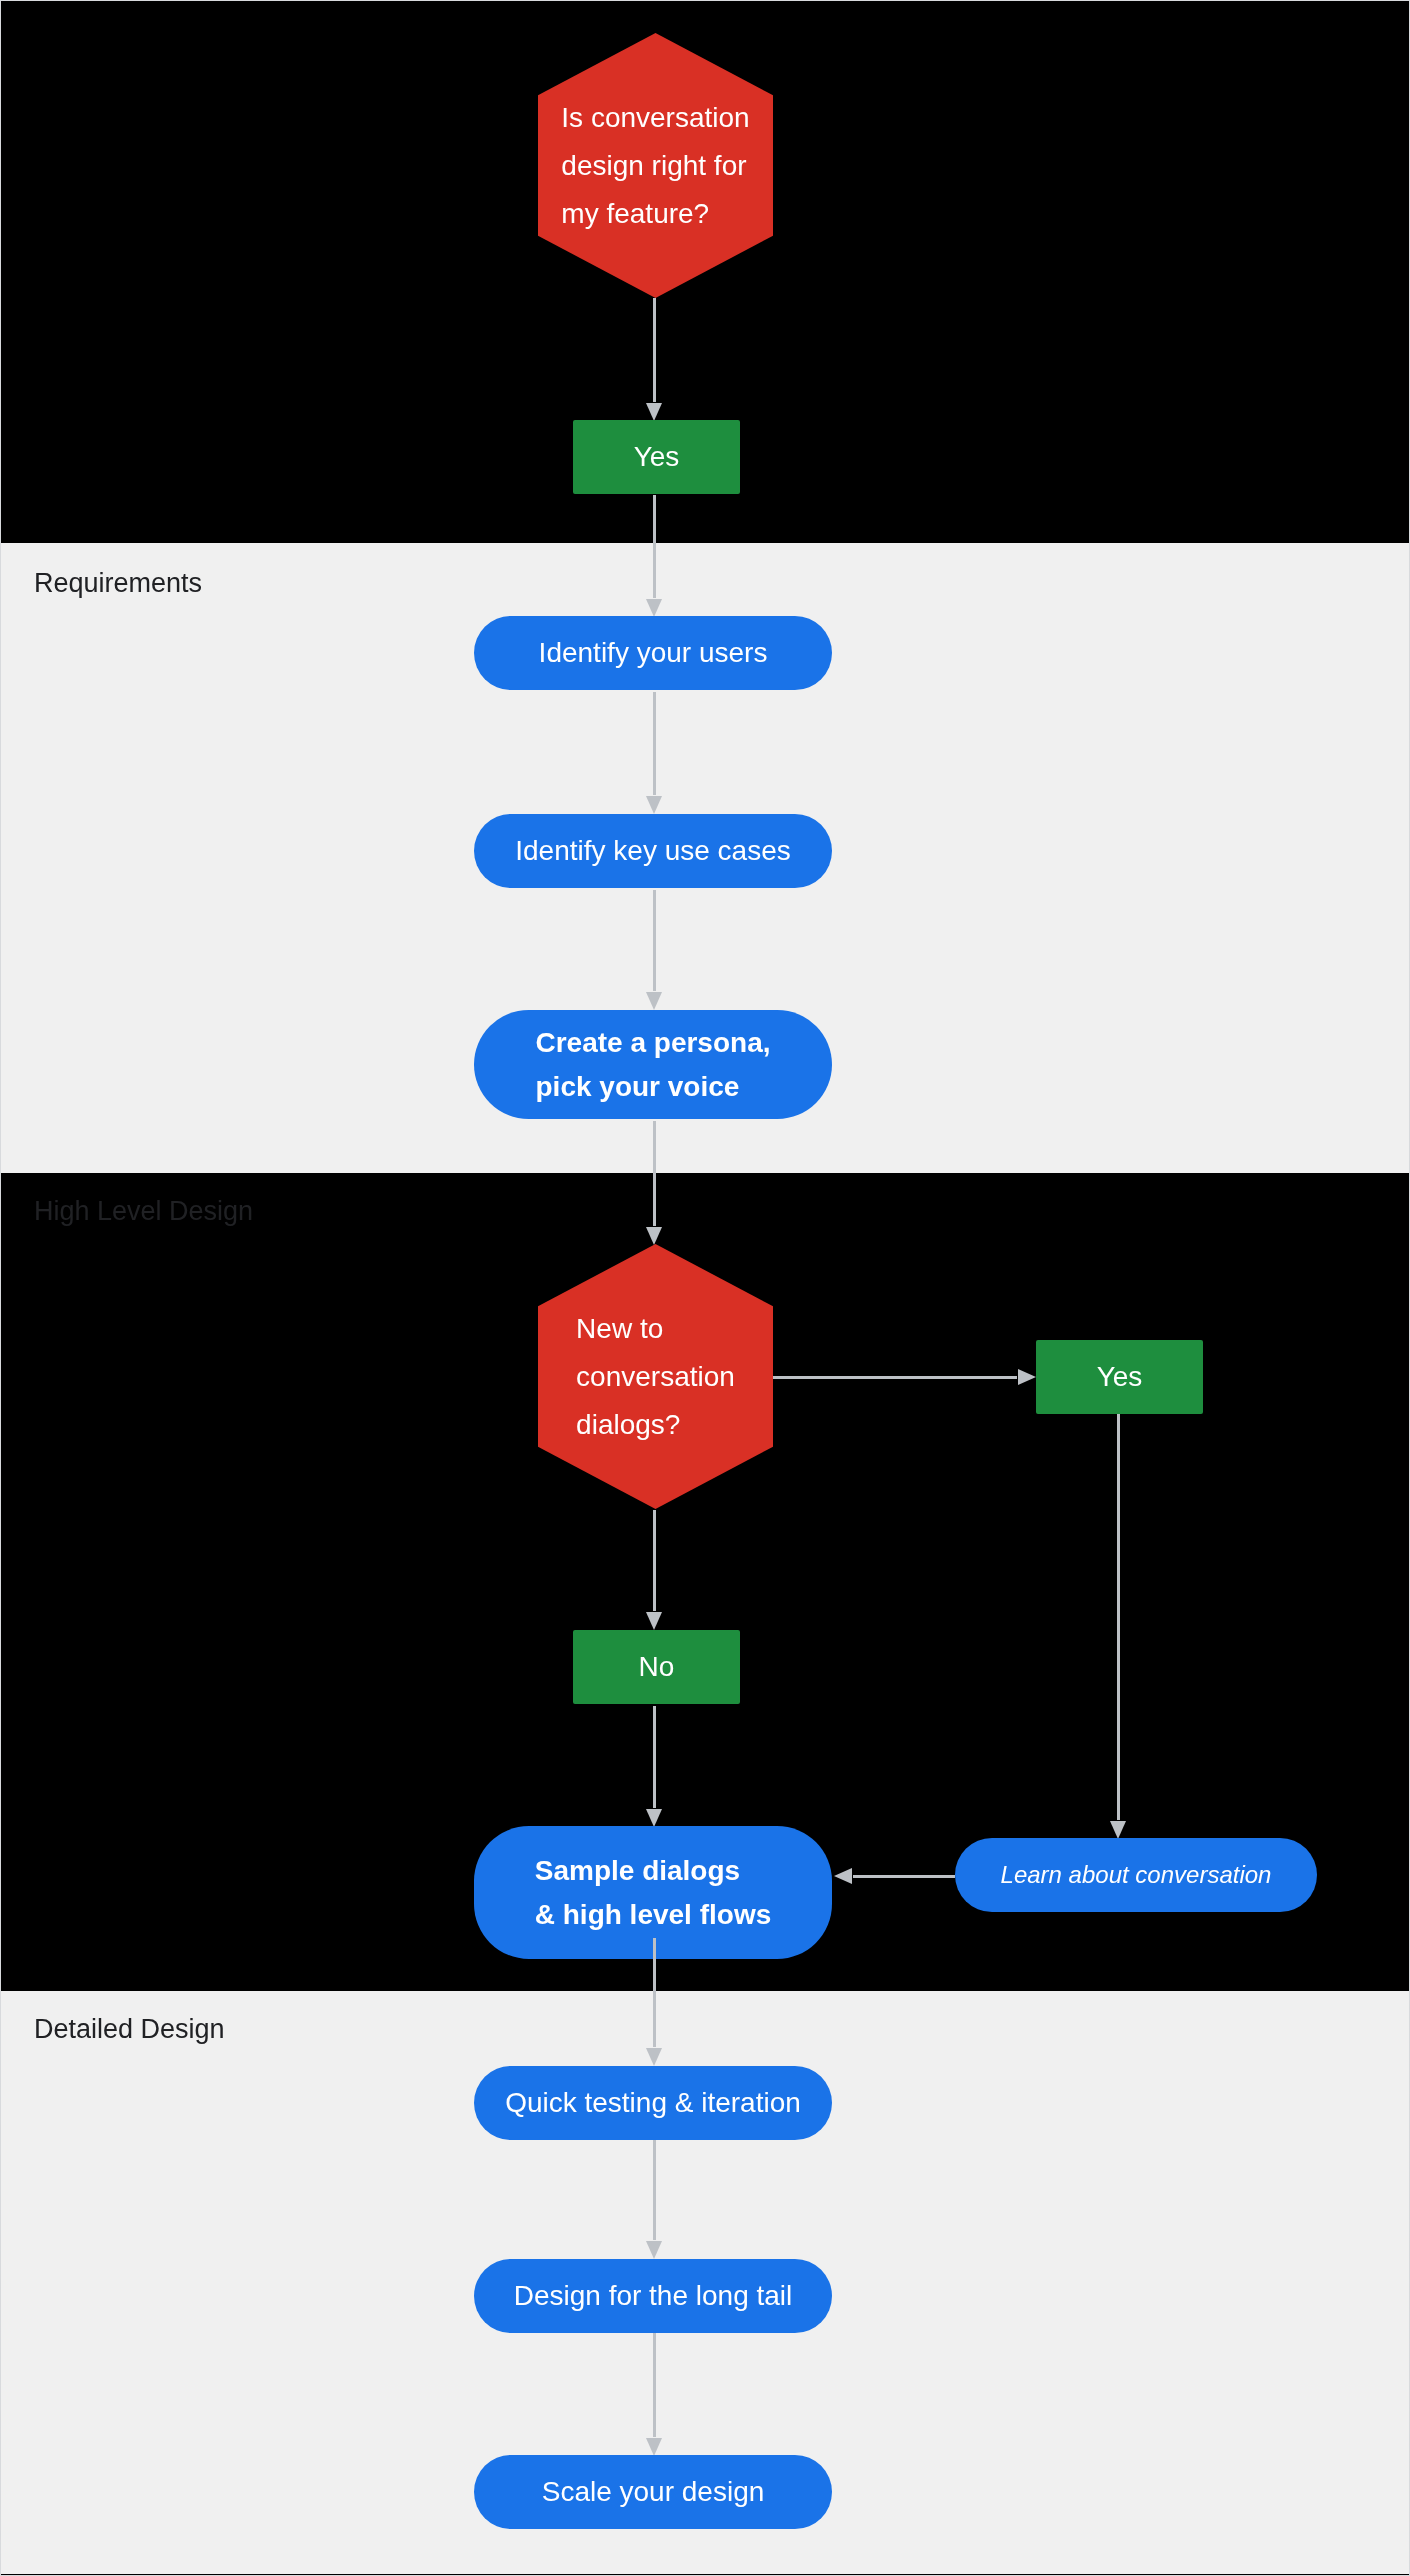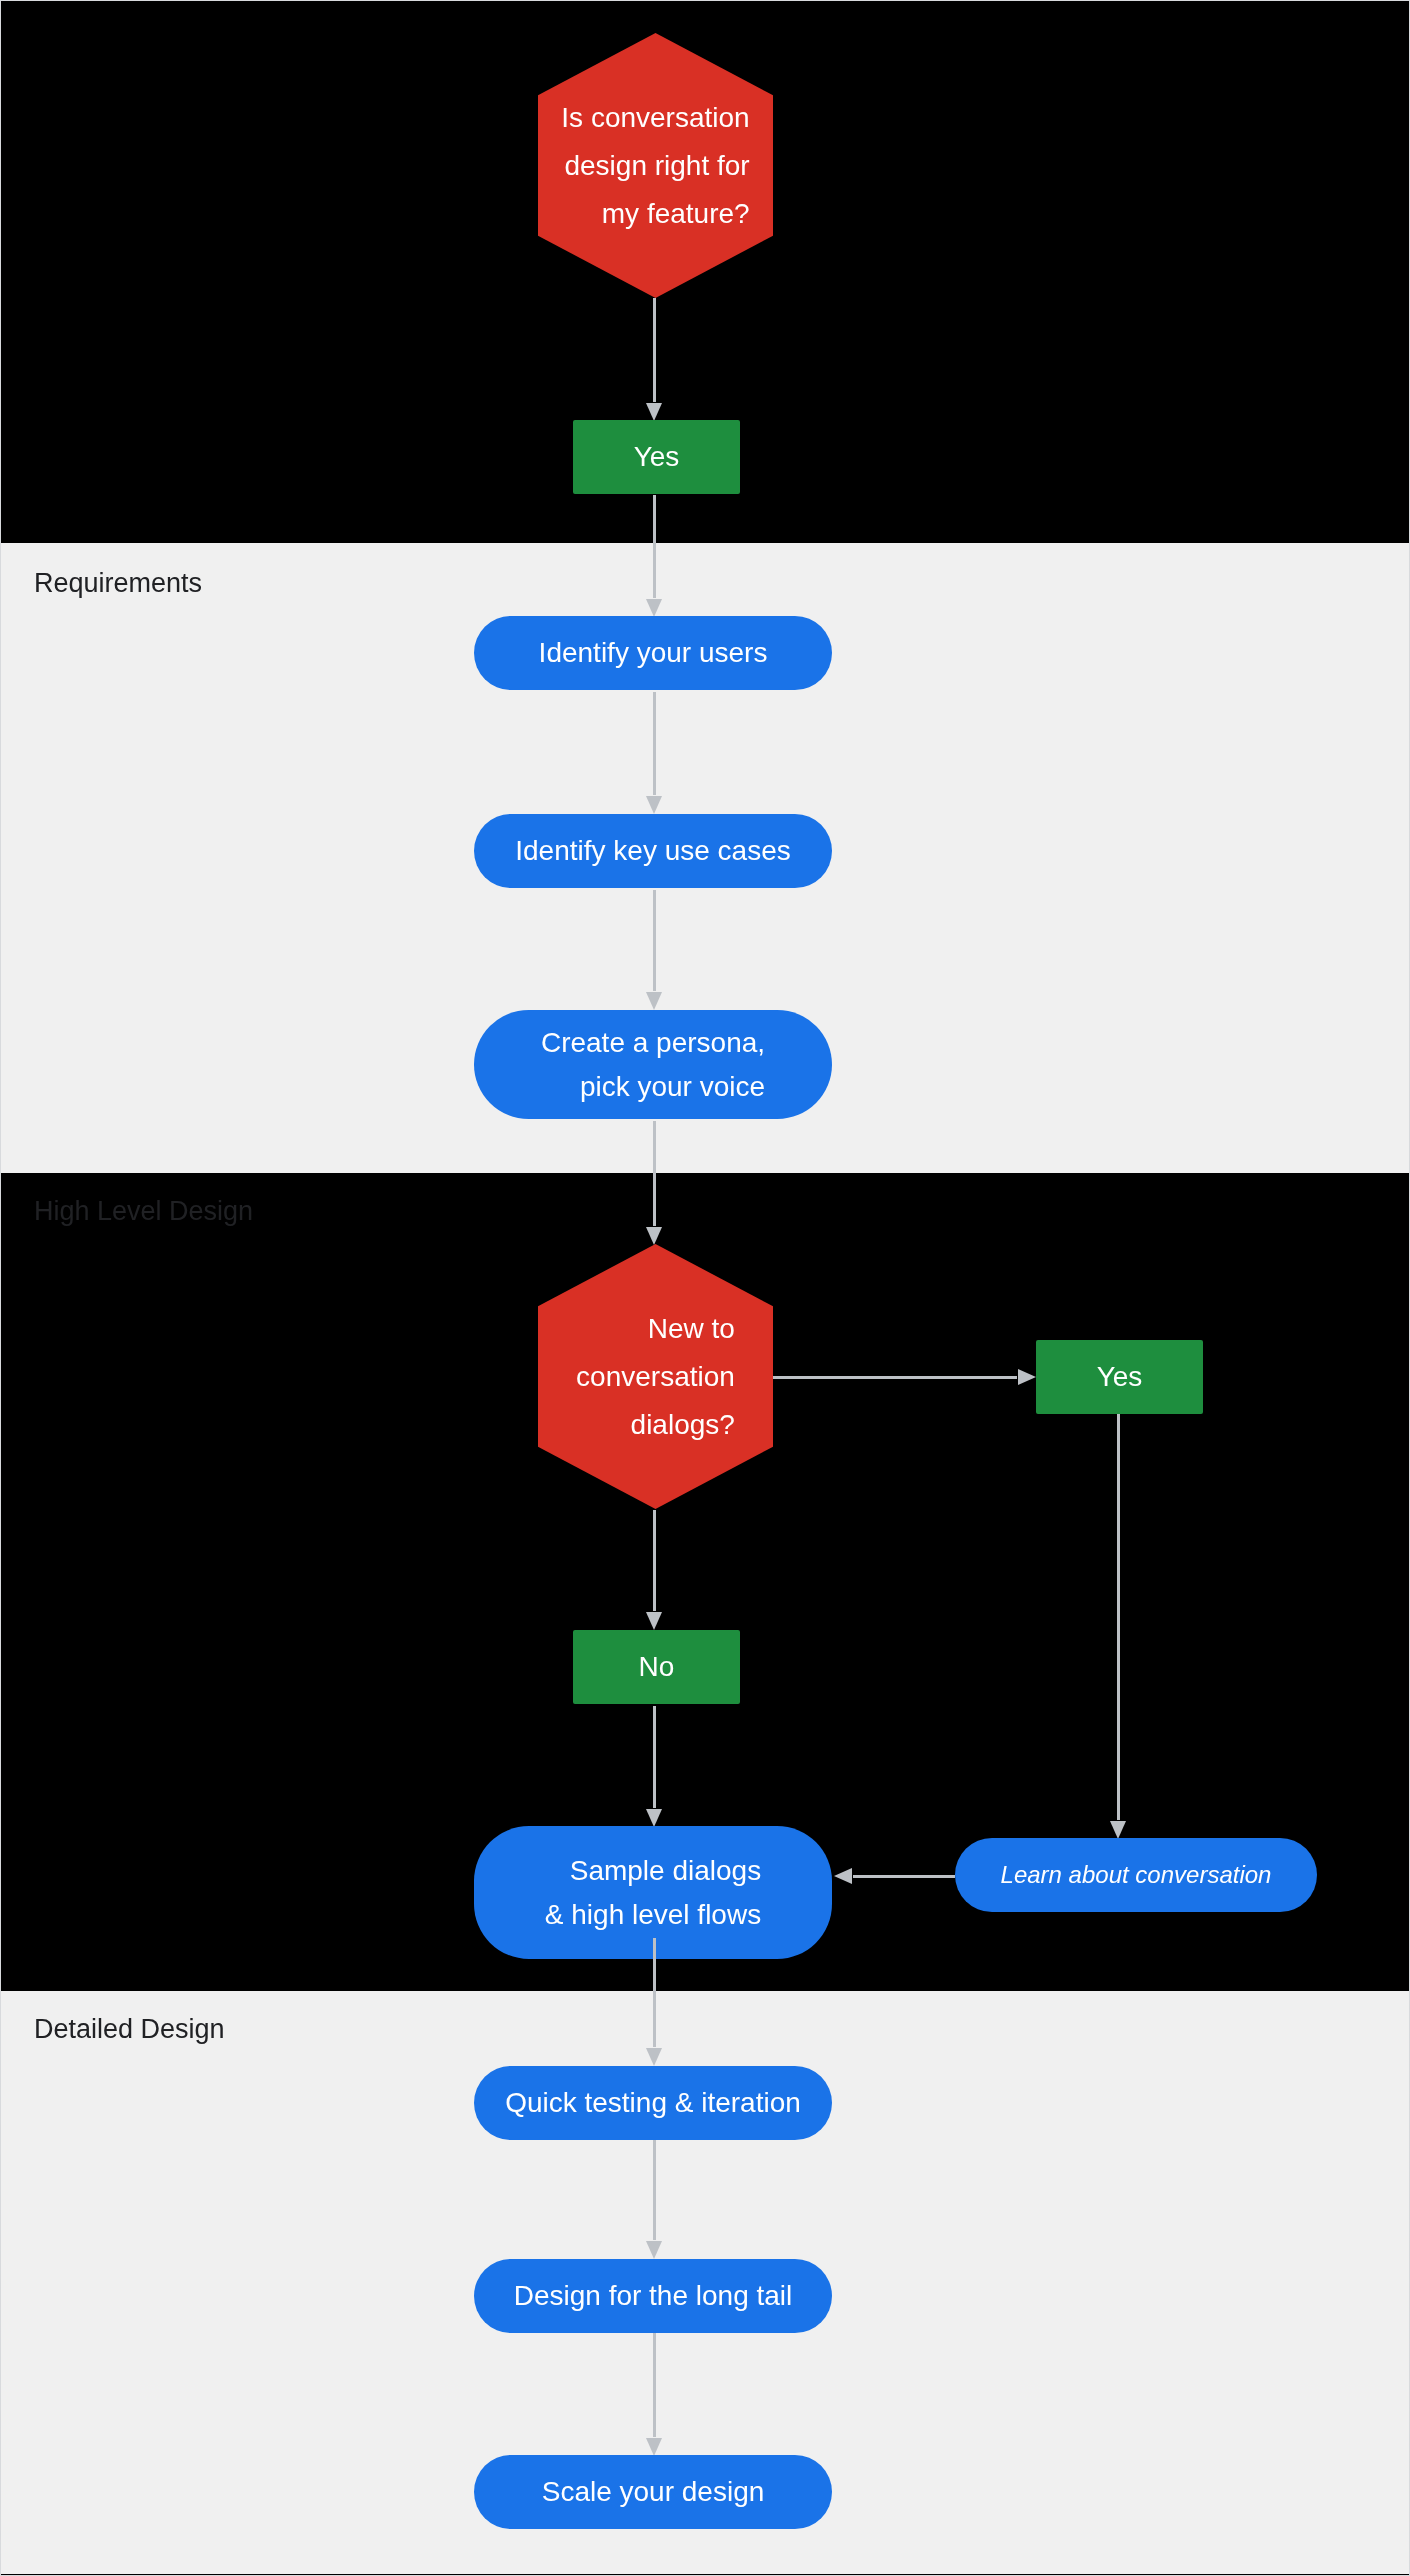--- a/index.html
+++ b/index.html
@@ -27,27 +27,27 @@
   .band.light{background:var(--light);}
   .section-label{
     position:absolute;
     font-size:27px;line-height:45px;font-weight:400;
     color:var(--ink);
     white-space:nowrap;
   }
   .node{
     position:absolute;
     display:flex;align-items:center;justify-content:center;
-    text-align:right;
+    text-align:left;
     color:#ffffff;
     font-size:28px;font-weight:500;
     white-space:pre-line;
   }
   .pill{background:var(--blue);border-radius:37px;line-height:44px;}
-  .pill.tall{border-radius:55px;}
+  .pill.tall{border-radius:55px;font-weight:bold;}
   .pill.small-text{font-size:24px;font-style:italic;}
   .chip{background:var(--green);border-radius:2px;}
   .hex{
     background:var(--red);
     clip-path:polygon(50% 0%,100% 23.5%,100% 76.5%,50% 100%,0% 76.5%,0% 23.5%);
     line-height:48px;
   }
   
   .arrow-v{position:absolute;width:2.8px;background:var(--arrow);}
   .arrow-v::after{

